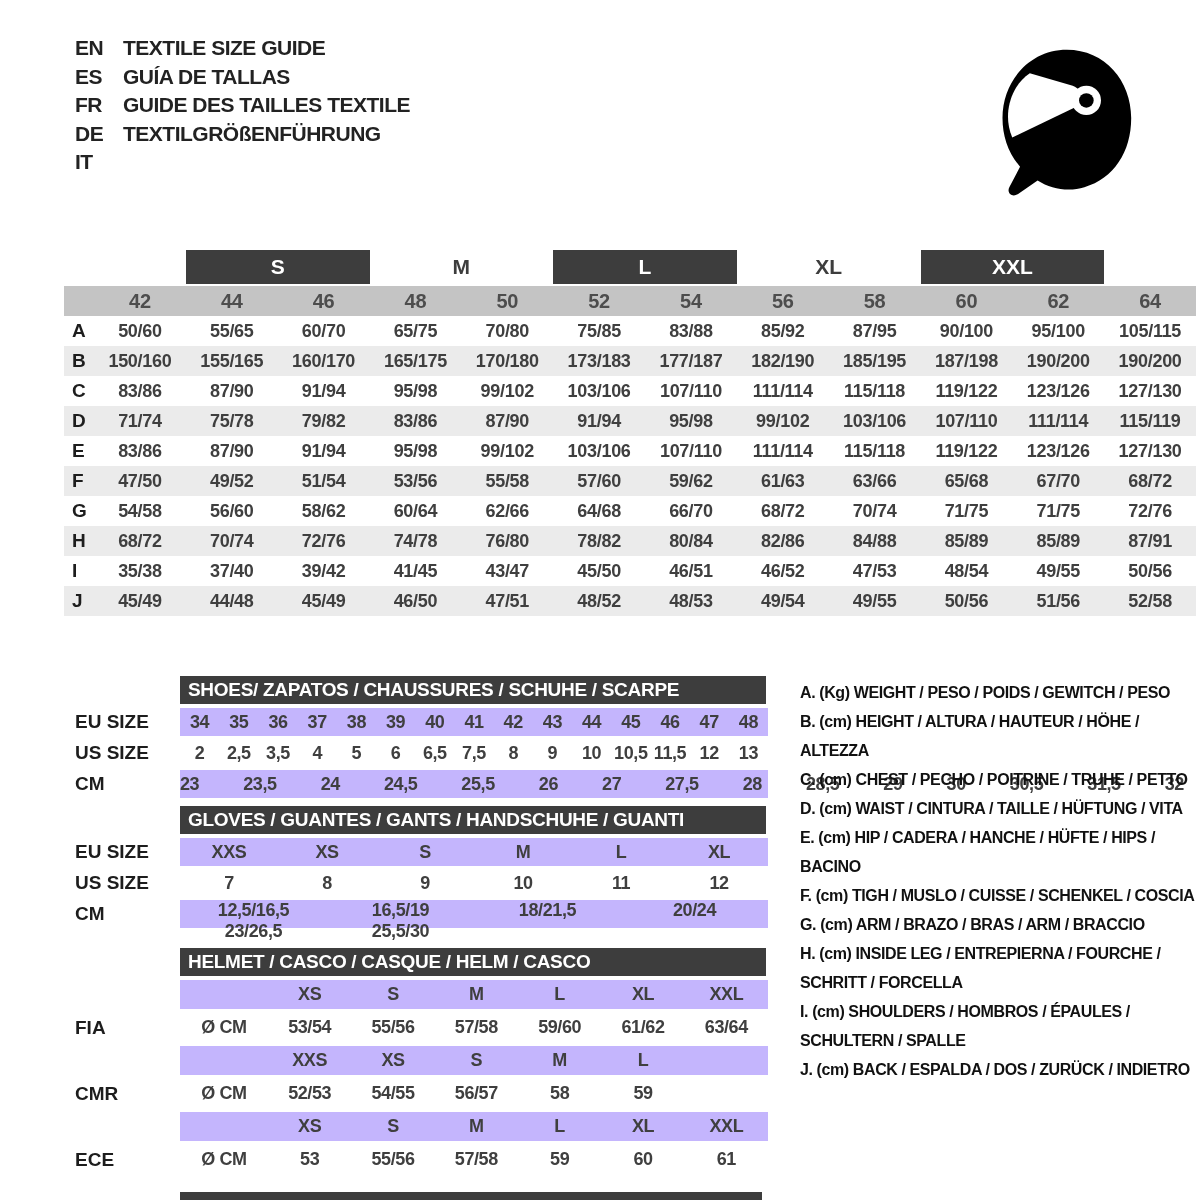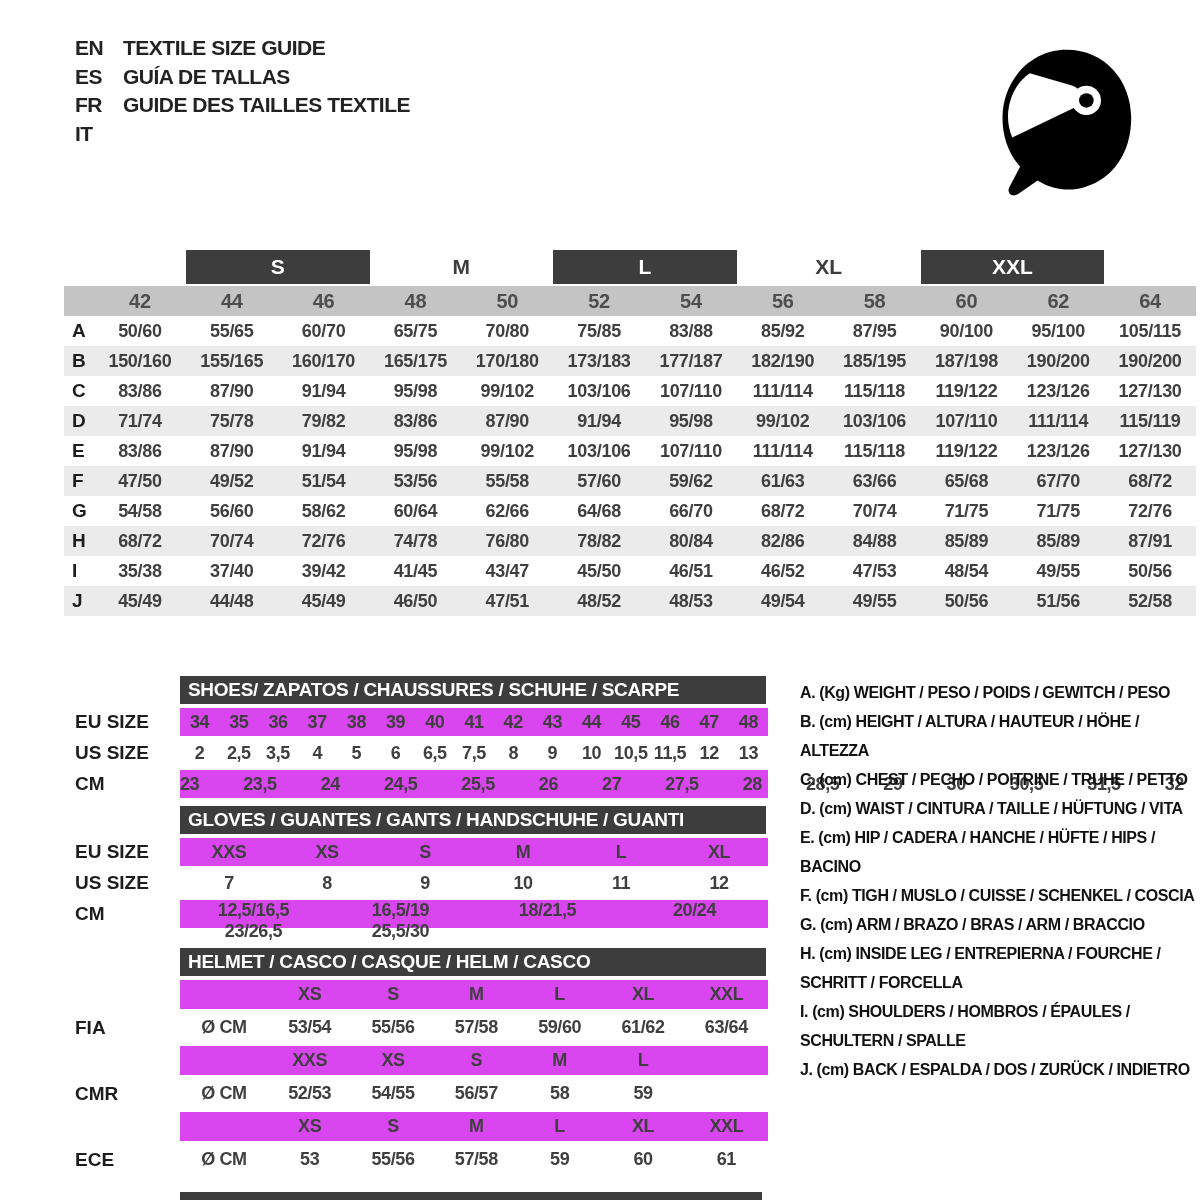--- a/index.html
+++ b/index.html
@@ -33,21 +33,21 @@
   .section{position:absolute;left:75px;width:693px;}
   #shoes{top:676px;} #gloves{top:806px;} #helmet{top:948px;}
   .sec-header{margin-left:105px;height:28px;width:578px;background:#3d3d3d;color:#fff;
               display:flex;align-items:center;padding-left:8px;font-weight:bold;font-size:19px;
               letter-spacing:-0.3px;white-space:nowrap;}
   .sub-row{display:flex;height:28px;margin-top:3px;}
   #shoes .sub-row:first-of-type, #gloves .sub-row:first-of-type{margin-top:4px;}
   #helmet .sub-row{height:29px;margin-top:4px;}
   .sub-label{width:105px;font-weight:bold;font-size:19px;display:flex;align-items:center;color:#1d1d1d;}
   .sub-table{width:588px;display:grid;}
-  .sub-table.gray{background:#d946ef;}
+  .sub-table.gray{background:#c4b5fd;}
   .sub-cell{display:flex;align-items:center;justify-content:center;font-weight:bold;font-size:18px;
             color:#3f3f3f;letter-spacing:-0.4px;white-space:nowrap;}
   .helm-grid{grid-template-columns:88px repeat(6,1fr);}
 
   
   #legend{left:800px;top:678px;width:408px;font-weight:bold;font-size:16px;line-height:29px;
           letter-spacing:-0.4px;color:#111;}
 
   
   #bottom-bar{left:180px;top:1192px;width:582px;height:8px;background:#3d3d3d;}
@@ -60,20 +60,24 @@
     <span class="lang-code">EN</span>
     <span class="lang-title">TEXTILE SIZE GUIDE</span>
   </div>
   <div class="lang-row">
     <span class="lang-code">ES</span>
     <span class="lang-title">GUÍA DE TALLAS</span>
   </div>
   <div class="lang-row">
     <span class="lang-code">FR</span>
     <span class="lang-title">GUIDE DES TAILLES TEXTILE</span>
+  </div>
+  <div class="lang-row">
+    <span class="lang-code">DE</span>
+    <span class="lang-title">TEXTILGRÖßENFÜHRUNG</span>
   </div>
   <div class="lang-row">
     <span class="lang-code">IT</span>
   </div>
 </div>
 
 <div id="logo" class="abs">
   <svg width="156" height="156" viewBox="0 0 160 160" aria-hidden="true">
     <path fill="#000" d="M86,10 C125,10 152,42 152,80 C152,115 134,142 104,151 C88,156 70,153 56,144 L36,158 C30,162 24,157 27,151 L38,130 C26,116 20,99 20,80 C20,42 48,10 86,10 Z"></path>
     <path fill="#fff" d="M26,72 C28,56 36,42 48,34 L92,47 C100,50 104,58 101,66 L30,100 C26,91 25,81 26,72 Z"></path>

